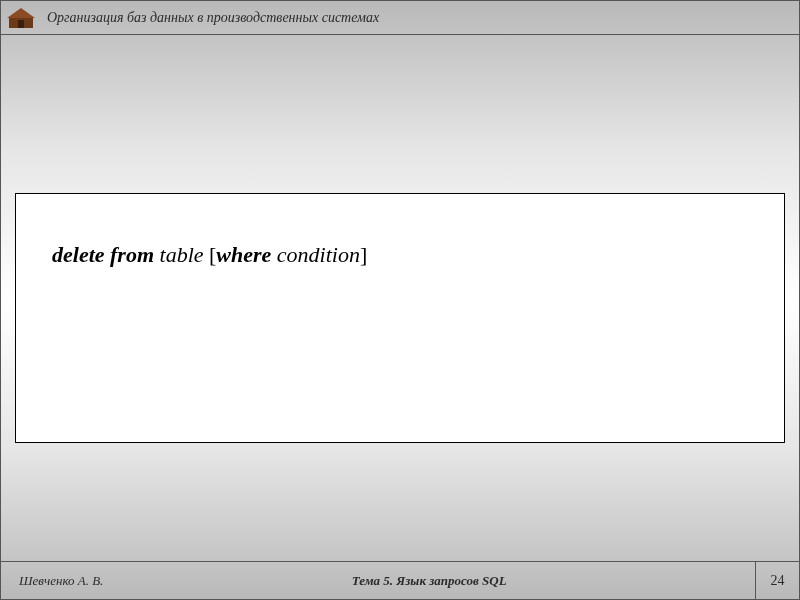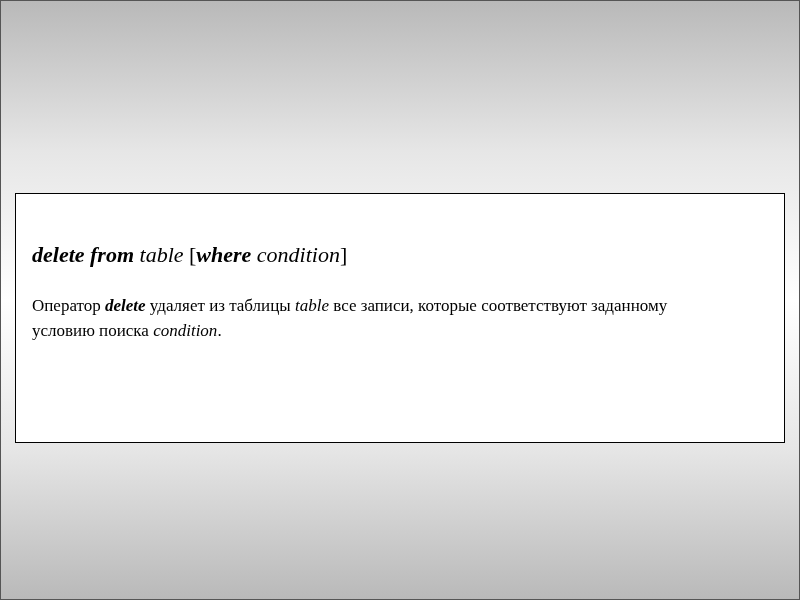--- a/index.html
+++ b/index.html
@@ -24,21 +24,21 @@
   .slide-title {
     position: absolute; top: 54px; left: 0; right: 0; text-align: center;
     font-size: 24px; font-weight: bold; color: #000;
   }
   .content-box {
     position: absolute; left: 14px; right: 14px; top: 192px; height: 250px;
     background: #fff; border: 1px solid #000;
     padding: 48px 16px 16px 16px;
   }
   .syntax-line {
-    font-size: 22px; color: #000; margin-bottom: 26px;
+    font-size: 22px; color: #000; margin-bottom: 26px; margin-left: 20px;
   }
   .bi { font-weight: bold; font-style: italic; }
   .it { font-style: italic; }
   .desc {
     font-size: 17px; color: #000; line-height: 1.45;
     max-width: 700px;
   }
   .footer {
     position: absolute; left: 0; right: 0; bottom: 0; height: 38px;
     border-top: 1px solid #555;
@@ -54,26 +54,38 @@
     flex: 0 0 auto; height: 100%; width: 44px; border-left: 1px solid #555;
     display: flex; align-items: center; justify-content: center;
     font-size: 14px; color: #2b2b2b;
   }
 </style>
 </head>
 <body>
 
 <div class="slide">
 
+  <div class="topbar">
+    <div class="logo">
+      <svg width="32" height="24" viewBox="0 0 32 24">
+        <rect x="4" y="12" width="24" height="10" fill="#6b3a1a"></rect>
+        <polygon points="16,2 30,12 2,12" fill="#8a4a24"></polygon>
+        <rect x="13" y="14" width="6" height="8" fill="#3a1f0e"></rect>
+      </svg>
+    </div>
+    <div class="course-title">Организация баз данных в производственных системах</div>
+  </div>
 
 
   <div class="content-box">
     <div class="syntax-line">
       <span class="bi">delete from</span>
       <span> </span><span class="it">table</span><span> [</span><span class="bi">where</span><span class="it"> condition</span><span>]</span>
     </div>
-    <div class="desc">
-      <span>Оператор </span><span class="bi">delete</span><span> удаляет из таблицы </span><span class="it">table</span><span> все записи, которые соответствуют заданному условию поиска </span><span class="it">condition</span><span>.</span>
-    </div>
   </div>
 
+  <div class="footer">
+    <div class="author">Шевченко А. В.</div>
+    <div class="topic">Тема 5. Язык запросов SQL</div>
+    <div class="pageno-box">24</div>
+  </div>
 
 </div>
 
 </body></html>

